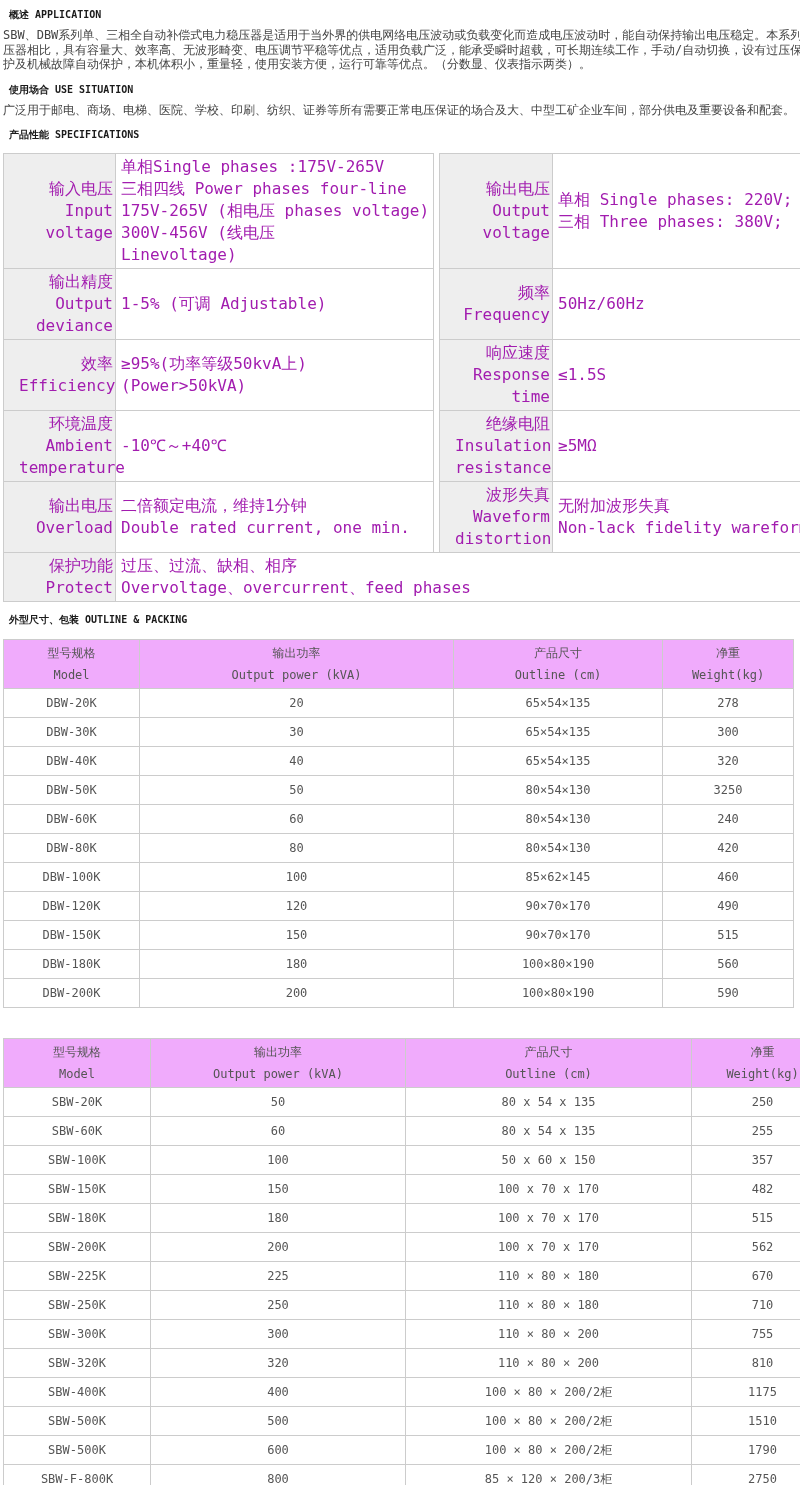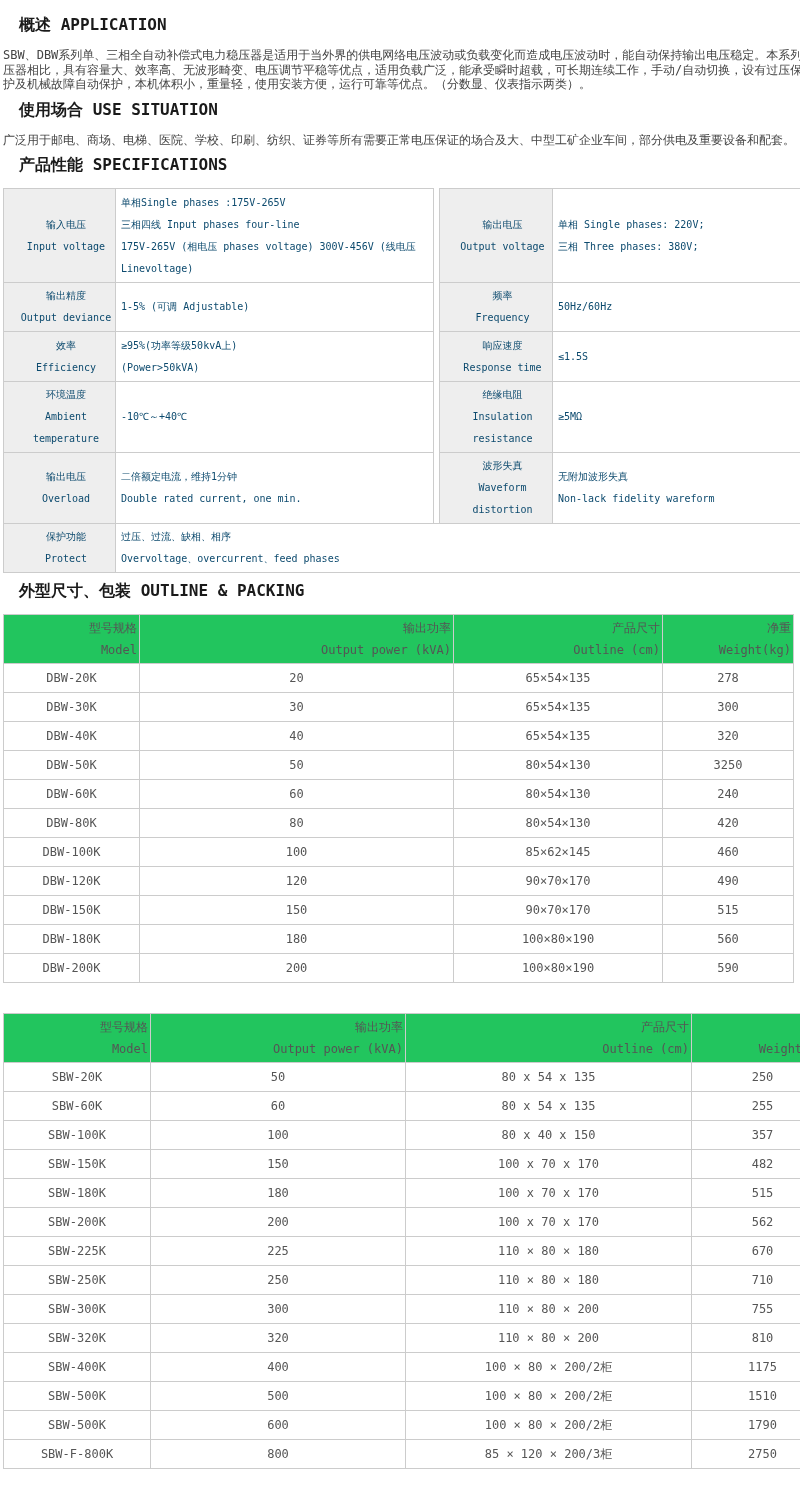--- a/index.html
+++ b/index.html
@@ -5,55 +5,55 @@
   html, body { margin: 0; padding: 0; }
   body {
     width: 800px; height: 1485px;
     overflow: hidden;
     background: #ffffff;
     font-family: "DejaVu Sans Mono", "Liberation Mono", monospace;
     box-sizing: border-box;
     padding: 2px 0 0 3px;
   }
   .sec-title {
-    font-size: 16px;
+    font-size: 10px;
     font-weight: bold;
     color: #1a1a1a;
     line-height: 14px;
     white-space: nowrap;
-    margin: 16px;
+    margin: 6px;
   }
   .para { margin: 2px 0 0 0; }
   .para > div {
     font-size: 12px;
     color: #444444;
     line-height: 14.5px;
     white-space: nowrap;
   }
   .mt10 { margin-top: 11px; }
   .mt11 { margin-top: 11px; }
 
   
   table { border-collapse: collapse; }
   .spec-table {
     margin-top: 11px;
     table-layout: fixed;
     width: 817px;
   }
   .spec-table td {
     border: 1px solid #cccccc;
-    font-size: 10px;
-    color: #0c4a6e;
+    font-size: 16px;
+    color: #a21caf;
     line-height: 22px;
     vertical-align: middle;
     padding: 2px 2px;
   }
   .spec-table td.lbl {
     background: #eeeeee;
-    text-align: center;
+    text-align: right;
     padding-left: 15px;
   }
   .spec-table td.val {
     background: #ffffff;
     text-align: left;
     padding-left: 5px;
   }
   .spec-table td.gap {
     border: none;
     background: #ffffff;
@@ -68,24 +68,23 @@
   .models-table th, .models-table td {
     border: 1px solid #cccccc;
     font-size: 12px;
     font-weight: normal;
     color: #555555;
     text-align: center;
     vertical-align: middle;
     padding: 0 2px;
   }
   .models-table th {
-    background: #22c55e;
+    background: #f0abfc;
     height: 48px;
     line-height: 22px;
-    text-align: right;
   }
   .models-table td { height: 28px; }
   .dbw-table { margin-top: 12px; width: 790px; }
   .sbw-table { margin-top: 30px; width: 830px; }
 </style>
 </head>
 <body>
 
 <div class="sec-title">概述 APPLICATION</div>
 <div class="para">
@@ -110,21 +109,21 @@
       <col style="width:268px">
   </colgroup>
   <tbody>
       <tr style="height:94px">
     <td class="lbl">
           <div>输入电压</div>
           <div>Input voltage</div>
         </td>
     <td class="val">
           <div>单相Single phases :175V-265V</div>
-          <div>三相四线 Input phases four-line</div>
+          <div>三相四线 Power phases four-line</div>
           <div>175V-265V (相电压 phases voltage) 300V-456V (线电压</div>
           <div>Linevoltage)</div>
         </td>
     <td class="gap"></td>
     <td class="lbl">
           <div>输出电压</div>
           <div>Output voltage</div>
         </td>
     <td class="val">
           <div>单相 Single phases: 220V;</div>
@@ -366,21 +365,21 @@
       <tr>
         <td>SBW-60K</td>
         <td>60</td>
         <td>80 x 54 x 135</td>
         <td>255</td>
       </tr>
 
       <tr>
         <td>SBW-100K</td>
         <td>100</td>
-        <td>80 x 40 x 150</td>
+        <td>50 x 60 x 150</td>
         <td>357</td>
       </tr>
 
       <tr>
         <td>SBW-150K</td>
         <td>150</td>
         <td>100 x 70 x 170</td>
         <td>482</td>
       </tr>
 

